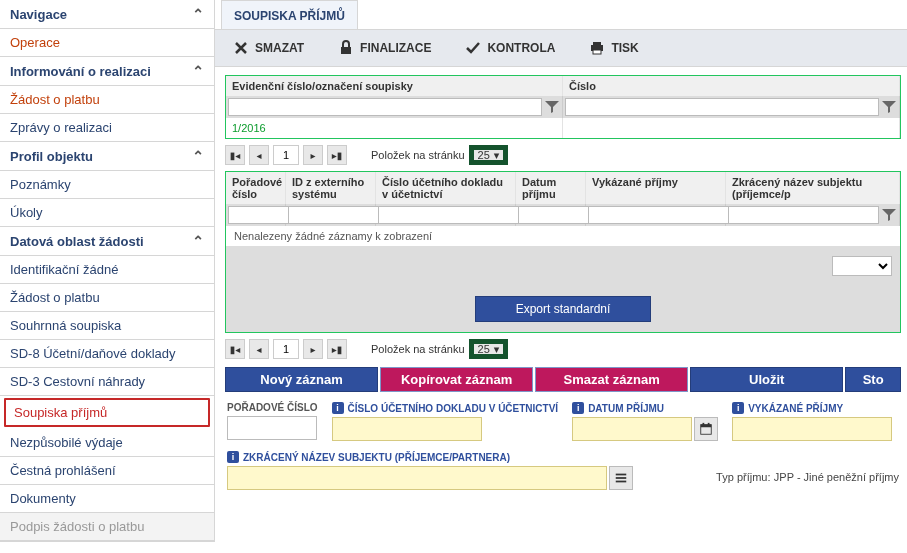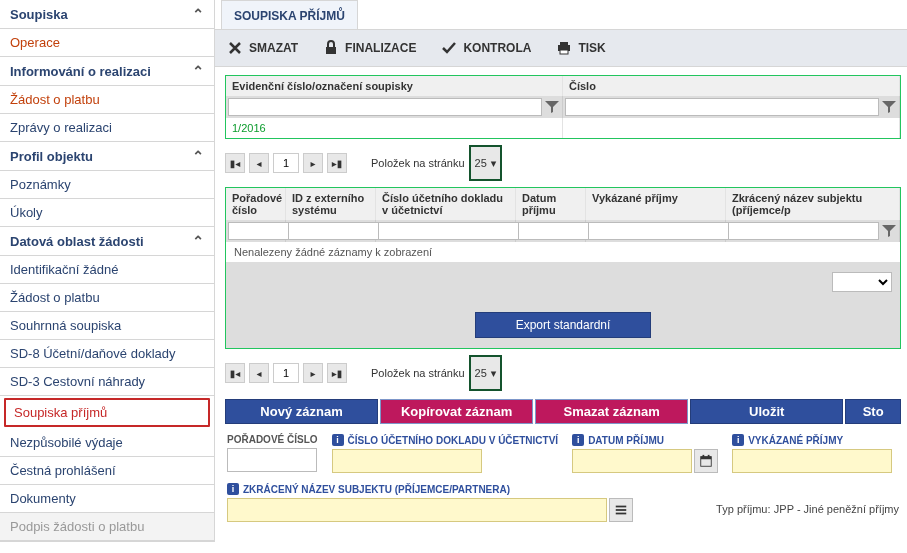--- a/index.html
+++ b/index.html
@@ -10,38 +10,38 @@
   .nav-item { padding: 6px 10px; border-bottom: 1px solid #d6d6d6; font-size: 13px; color: #2b4470; cursor: pointer; display: flex; justify-content: space-between; align-items: center; }
   .nav-item.header { font-weight: bold; }
   .nav-item.red { color: #c2410c; }
   .nav-item.disabled { color: #999; background: #f3f3f3; }
   .nav-item.active-box { border: 2px solid #c62828; margin: 2px 4px; padding: 5px 8px; color: #c62828; border-radius: 1px; }
   .chev { font-size: 14px; color: #555; }
   
   .main { flex: 1; display: flex; flex-direction: column; overflow: hidden; }
   .tabs { border-bottom: 1px solid #d6d6d6; padding-left: 6px; }
   .tab { display: inline-block; padding: 8px 12px 6px; border: 1px solid #d6d6d6; border-bottom: none; font-size: 12px; font-weight: bold; color: #2b4470; background: #f0f4fa; }
-  .toolbar { display: flex; align-items: center; padding: 4px 2px; background: #e6e9ee; border-bottom: 1px solid #d6d6d6; gap: 5px; }
+  .toolbar { display: flex; align-items: center; padding: 4px 8px; background: #e6e9ee; border-bottom: 1px solid #d6d6d6; gap: 14px; }
   .tool-btn { display: flex; align-items: center; gap: 6px; padding: 6px 10px; font-size: 12px; font-weight: bold; color: #333; cursor: pointer; }
   .tool-btn svg, .tool-btn .ic { width: 16px; height: 16px; }
   .content { padding: 4px 0 0 4px; }
   
   .grid { margin: 4px 6px 2px 6px; border: 1px solid #22c55e; }
   .grid-row { display: flex; }
   .grid-cell { border-right: 1px solid #e3e3e3; padding: 4px 6px; font-size: 11px; }
   .grid-head { background: #f0f0f0; font-weight: bold; color: #333; font-size: 11px; }
   .filter-row { background: #ddd; display: flex; }
   .filter-cell { display: flex; align-items: center; border-right: 1px solid #ccc; padding: 2px 2px; }
   .filter-input { flex: 1; height: 18px; border: 1px solid #bbb; background: #fff; font-size: 11px; }
   .funnel { width: 16px; height: 16px; fill: #666; cursor: pointer; margin-left: 2px; }
   .green-link { color: #0b9b2c; padding: 4px 6px; cursor: pointer; }
   .pager { display: flex; align-items: center; gap: 4px; margin: 6px 6px; font-size: 11px; }
   .pager-btn { width: 20px; height: 20px; border: 1px solid #ccc; background: #e8e8e8; display: flex; align-items: center; justify-content: center; font-size: 10px; color: #333; cursor: pointer; }
   .page-input { width: 26px; height: 20px; border: 1px solid #ccc; text-align: center; font-size: 11px; }
-  .per-page { height: 20px; border: 2px solid #14532d; font-size: 11px; background: #e8e8e8; padding: 16px 4px; display: flex; align-items: center; gap: 4px; }
+  .per-page { height: 20px; border: 5px solid #14532d; font-size: 11px; background: #e8e8e8; padding: 0 4px; display: flex; align-items: center; gap: 4px; }
   .no-records { color: #555; font-size: 11px; padding: 4px 8px; }
   .export-row { background: #ddd; padding: 6px 8px; display: flex; align-items: center; gap: 6px; justify-content: flex-end; }
   .export-btn { background: #2f4f9d; color: #fff; border: 1px solid #243d7a; padding: 5px 40px; font-size: 12px; cursor: pointer; }
   .action-row { display: flex; gap: 2px; margin: 8px 6px 6px 6px; }
   .act-btn { flex: 1; text-align: center; padding: 4px 6px; color: #fff; font-weight: bold; font-size: 13px; background: #2f4f9d; border: 1px solid #243d7a; cursor: pointer; white-space: nowrap; overflow: hidden; }
   .act-btn.light { background: #be185d; border-color: #7d96c9; }
   .form-area { display: flex; gap: 14px; padding: 4px 8px; flex-wrap: nowrap; align-items: flex-start; }
   .form-field { display: flex; flex-direction: column; gap: 3px; }
   .fld-label { font-size: 10px; color: #555; font-weight: bold; display: flex; align-items: center; gap: 4px; white-space: nowrap; }
   .fld-label.blue { color: #2f4f9d; }
@@ -54,21 +54,21 @@
   .small-select { width: 60px; height: 20px; border: 1px solid #bbb; background: #fff; }
   .export-empty { flex: 1; background: #ddd; height: 28px; }
 </style>
 </head>
 <body>
 
 <div class="layout">
 
   <div class="sidebar">
     <div class="nav-item header">
-      <span>Soupiska</span>
+      <span>Navigace</span>
       <span class="chev">⌃</span>
     </div>
     <div class="nav-item red">
       <span>Operace</span>
     </div>
     <div class="nav-item header">
       <span>Informování o realizaci</span>
       <span class="chev">⌃</span>
     </div>
     <div class="nav-item red">

